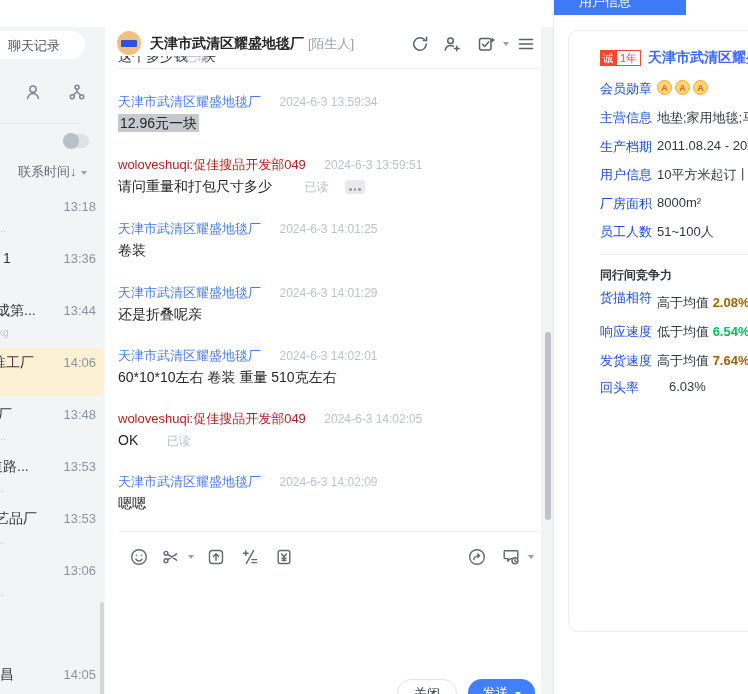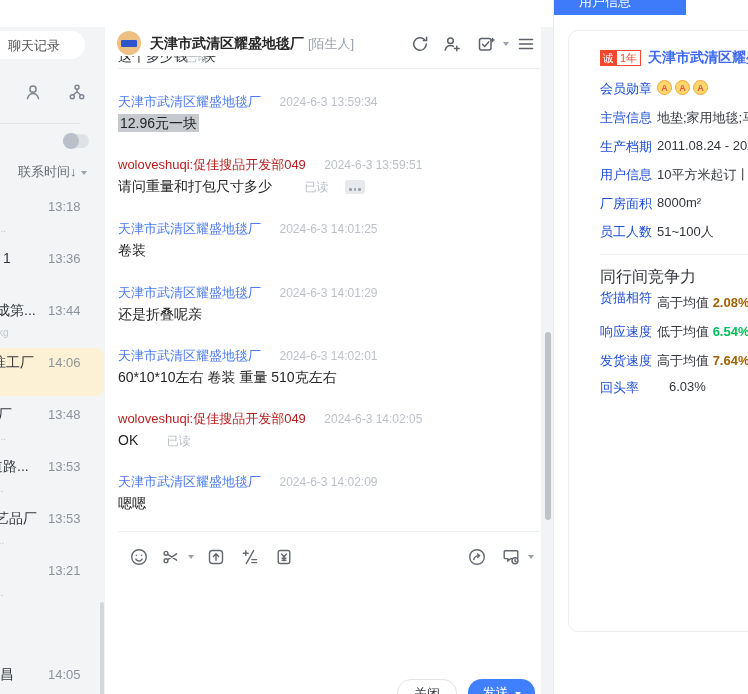--- a/index.html
+++ b/index.html
@@ -17,21 +17,21 @@
        font-size:13px;color:#555;font-family:inherit;}
   .icon20{width:20px;height:20px;display:block;}
   .divider-h{position:absolute;height:1px;background:#e4e6e9;}
   .toggle{position:absolute;left:63px;top:107px;width:26px;height:14px;border-radius:7px;background:#dfe2e6;}
   .toggle .knob{position:absolute;left:0px;top:-1px;width:16px;height:16px;border-radius:50%;background:#bac0c9;}
   .sortrow{position:absolute;left:18px;top:136px;font-size:13px;color:#666b73;}
   .caret{display:inline-block;width:0;height:0;border-left:3.5px solid transparent;border-right:3.5px solid transparent;border-top:4.5px solid #9aa0a8;vertical-align:middle;margin-left:4px;}
   .li{position:absolute;left:0;width:105px;height:52px;cursor:pointer;}
   .li .hl{position:absolute;left:-8px;top:2px;width:112px;height:48px;border-radius:8px;}
   .li .nm{position:absolute;top:8px;font-size:14px;color:#33373d;white-space:nowrap;}
-  .li .tm{position:absolute;left:48px;top:9px;width:48px;text-align:left;font-size:13px;color:#8d939c;}
+  .li .tm{position:absolute;left:48px;top:9px;width:48px;text-align:right;font-size:13px;color:#8d939c;}
   .li .sb{position:absolute;top:33px;font-size:10px;color:#bfc4cb;white-space:nowrap;}
   .sb-scroll{position:absolute;left:100px;top:575px;width:4px;height:120px;border-radius:2px;background:#d3d6db;}
   
   .chatcard{position:absolute;left:105px;top:27px;width:436px;height:667px;background:#fff;border-radius:10px 10px 0 0;}
   .gutter{position:absolute;left:541px;top:27px;width:12px;height:667px;background:#f2f3f5;}
   .chat-scroll{position:absolute;left:545px;top:332px;width:6px;height:188px;border-radius:3px;background:#bfc3c9;}
   .chead-title{position:absolute;left:150px;top:35px;font-size:14px;font-weight:600;color:#262626;white-space:nowrap;}
   .chead-suffix{font-weight:400;color:#9aa0a8;font-size:13px;}
   .avatar{position:absolute;left:117px;top:31px;width:24px;height:24px;border-radius:50%;background:#efc083;overflow:hidden;}
   .avatar .strip{position:absolute;left:4px;top:9px;width:16px;height:7px;background:#2f54d0;border-radius:1px;}
@@ -60,21 +60,21 @@
   .rtab span{position:absolute;left:25px;top:-7px;color:#fff;font-size:13px;}
   .rcard{position:absolute;left:14px;top:30px;width:300px;height:600px;background:#fff;border:1px solid #ecedf0;border-radius:10px;}
   .rrow-label{position:absolute;left:31px;font-size:13px;color:#1d4ed8;white-space:nowrap;}
   .rrow-value{position:absolute;left:88px;font-size:13px;color:#33373d;white-space:nowrap;}
   .badge-cheng{position:absolute;left:31px;top:19px;width:16px;height:16px;background:#f5472e;color:#fff;font-size:11px;text-align:center;line-height:16px;}
   .badge-year{position:absolute;left:47px;top:19px;height:14px;border:1px solid #f5472e;background:#fff;color:#f5472e;font-size:11px;line-height:14px;padding:0 3px;}
   .company{position:absolute;left:79px;top:18px;width:116px;overflow:hidden;font-size:14px;font-weight:700;color:#3d68f5;white-space:nowrap;}
   .medal{display:inline-block;width:15px;height:15px;border-radius:50%;background:#ffd76b;border:1px solid #f0a63a;
          color:#e2574c;font-size:9px;font-weight:700;text-align:center;line-height:15px;margin-right:3px;box-sizing:border-box;}
   .rdivider{position:absolute;left:31px;top:223px;width:268px;height:1px;background:#f0f2f5;}
-  .ctitle{position:absolute;left:31px;top:236px;font-size:16px;color:#33373d;}
+  .ctitle{position:absolute;left:31px;top:236px;font-size:12px;color:#33373d;font-weight:bold;}
   .cprefix{font-size:13px;color:#33373d;}
   .cval{font-weight:700;font-size:13px;}
   .cval.red{color:#a16207;}
   .cval.green{color:#00bf5c;}
   svg{display:block;}
 </style>
 </head>
 <body>
 
 <div class="screen">
@@ -139,21 +139,21 @@
       <span class="tm">13:53</span>
       <span class="sb" style="left:-5px">...</span>
     </div>
     <div class="li" style="top:475px">
       <span class="nm" style="left:-5px">艺品厂</span>
       <span class="tm">13:53</span>
       <span class="sb" style="left:-4px">...</span>
     </div>
     <div class="li" style="top:527px">
       <span class="nm" style="left:-6px"></span>
-      <span class="tm">13:21</span>
+      <span class="tm">13:06</span>
       <span class="sb" style="left:-5px">...</span>
     </div>
     <div class="li" style="top:631px">
       <span class="nm" style="left:0px">昌</span>
       <span class="tm">14:05</span>
     </div>
 
     <div class="sb-scroll"></div>
   </div>
 

